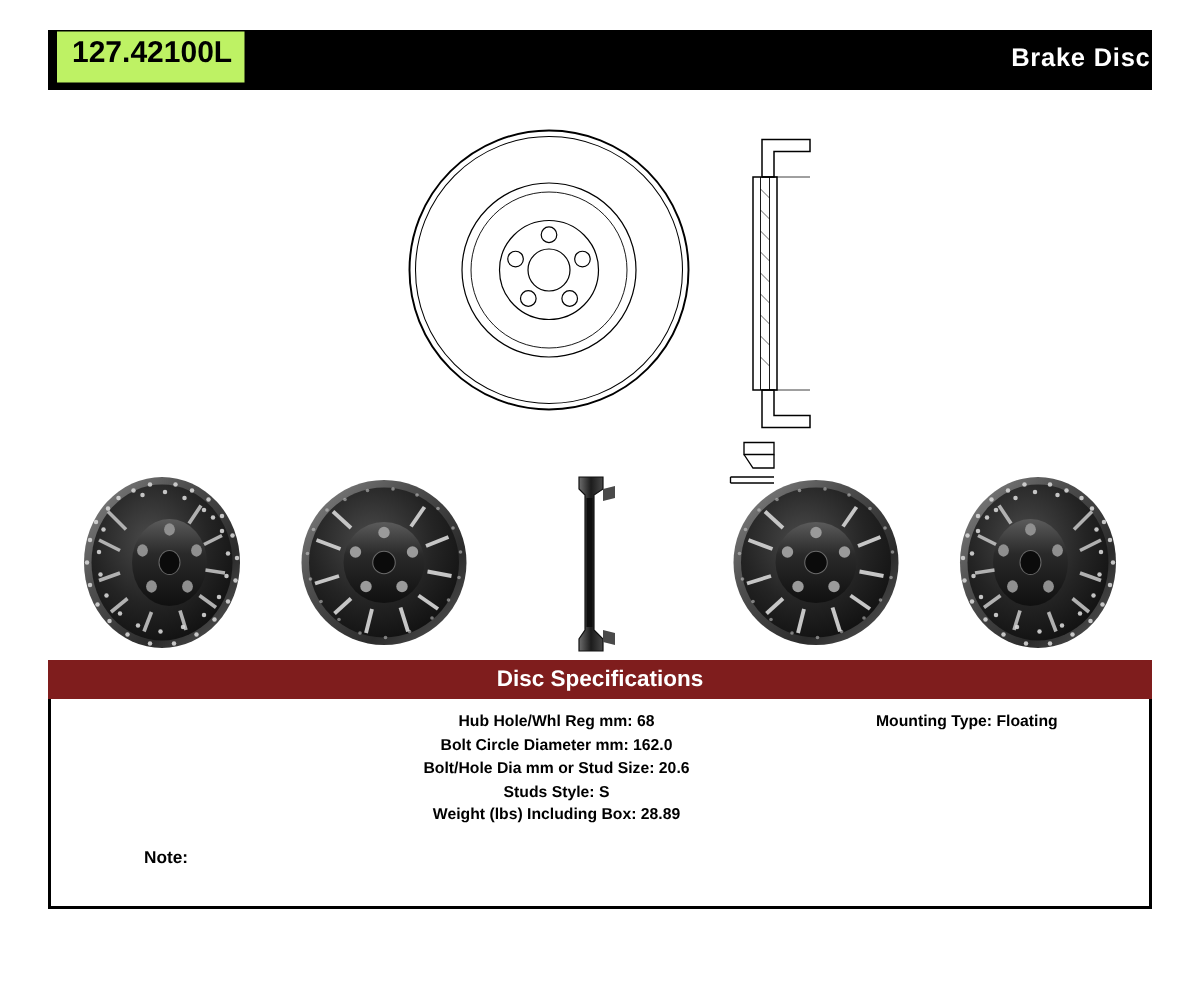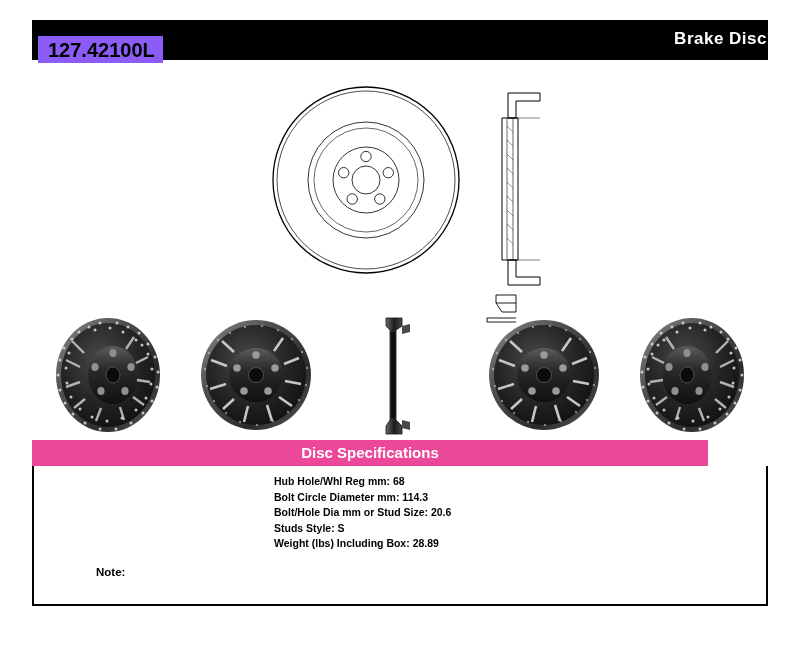--- a/index.html
+++ b/index.html
@@ -28,23 +28,23 @@
     position: absolute;
     left: 0;
     top: 0;
     width: 736px;
     height: 40px;
     background: #000000;
   }
   .part-number-box {
     position: absolute;
     left: 6px;
-    top: 16px;
-    background: #8b5cf6;
-    padding: 3px 8px 1px 10px;
+    top: 1px;
+    background: #bef264;
+    padding: 3px 8px 8px 10px;
   }
   .part-number {
     font-size: 20px;
     font-weight: bold;
     letter-spacing: 0px;
     color: #000000;
     white-space: nowrap;
   }
   .header-title {
     position: absolute;
@@ -66,23 +66,23 @@
   }
 
   
   .specs {
     position: absolute;
     left: 32px;
     top: 440px;
     width: 736px;
   }
   .specs-title-bar {
-    width: 676px;
+    width: 736px;
     height: 26px;
-    background: #ec4899;
+    background: #7f1d1d;
     position: relative;
   }
   .specs-title {
     position: absolute;
     width: 100%;
     text-align: center;
     top: 4px;
     font-size: 15px;
     font-weight: bold;
     color: #ffffff;
@@ -114,21 +114,21 @@
   .col-left {
     left: 0;
     width: 240px;
     text-align: right;
     padding-right: 6px;
     box-sizing: border-box;
   }
   .col-mid {
     left: 240px;
     width: 200px;
-    text-align: left;
+    text-align: center;
     padding-right: 6px;
     box-sizing: border-box;
   }
   .col-right {
     left: 470px;
     width: 264px;
     text-align: left;
     padding-left: 80px;
     box-sizing: border-box;
   }
@@ -468,22 +468,25 @@
 
 <div class="specs">
   <div class="specs-title-bar">
     <div class="specs-title">Disc Specifications</div>
   </div>
   <div class="specs-body">
 
 
     <div class="spec-col col-mid">
       <div class="spec-line">Hub Hole/Whl Reg mm: 68</div>
-      <div class="spec-line">Bolt Circle Diameter mm: 114.3</div>
+      <div class="spec-line">Bolt Circle Diameter mm: 162.0</div>
       <div class="spec-line">Bolt/Hole Dia mm or Stud Size: 20.6</div>
       <div class="spec-line">Studs Style: S</div>
       <div class="spec-line">Weight (lbs) Including Box: 28.89</div>
     </div>
 
+    <div class="spec-col col-right">
+      <div class="spec-line">Mounting Type: Floating</div>
+    </div>
 
     <div class="note">Note:</div>
   </div>
 </div>
 
 </body></html>

